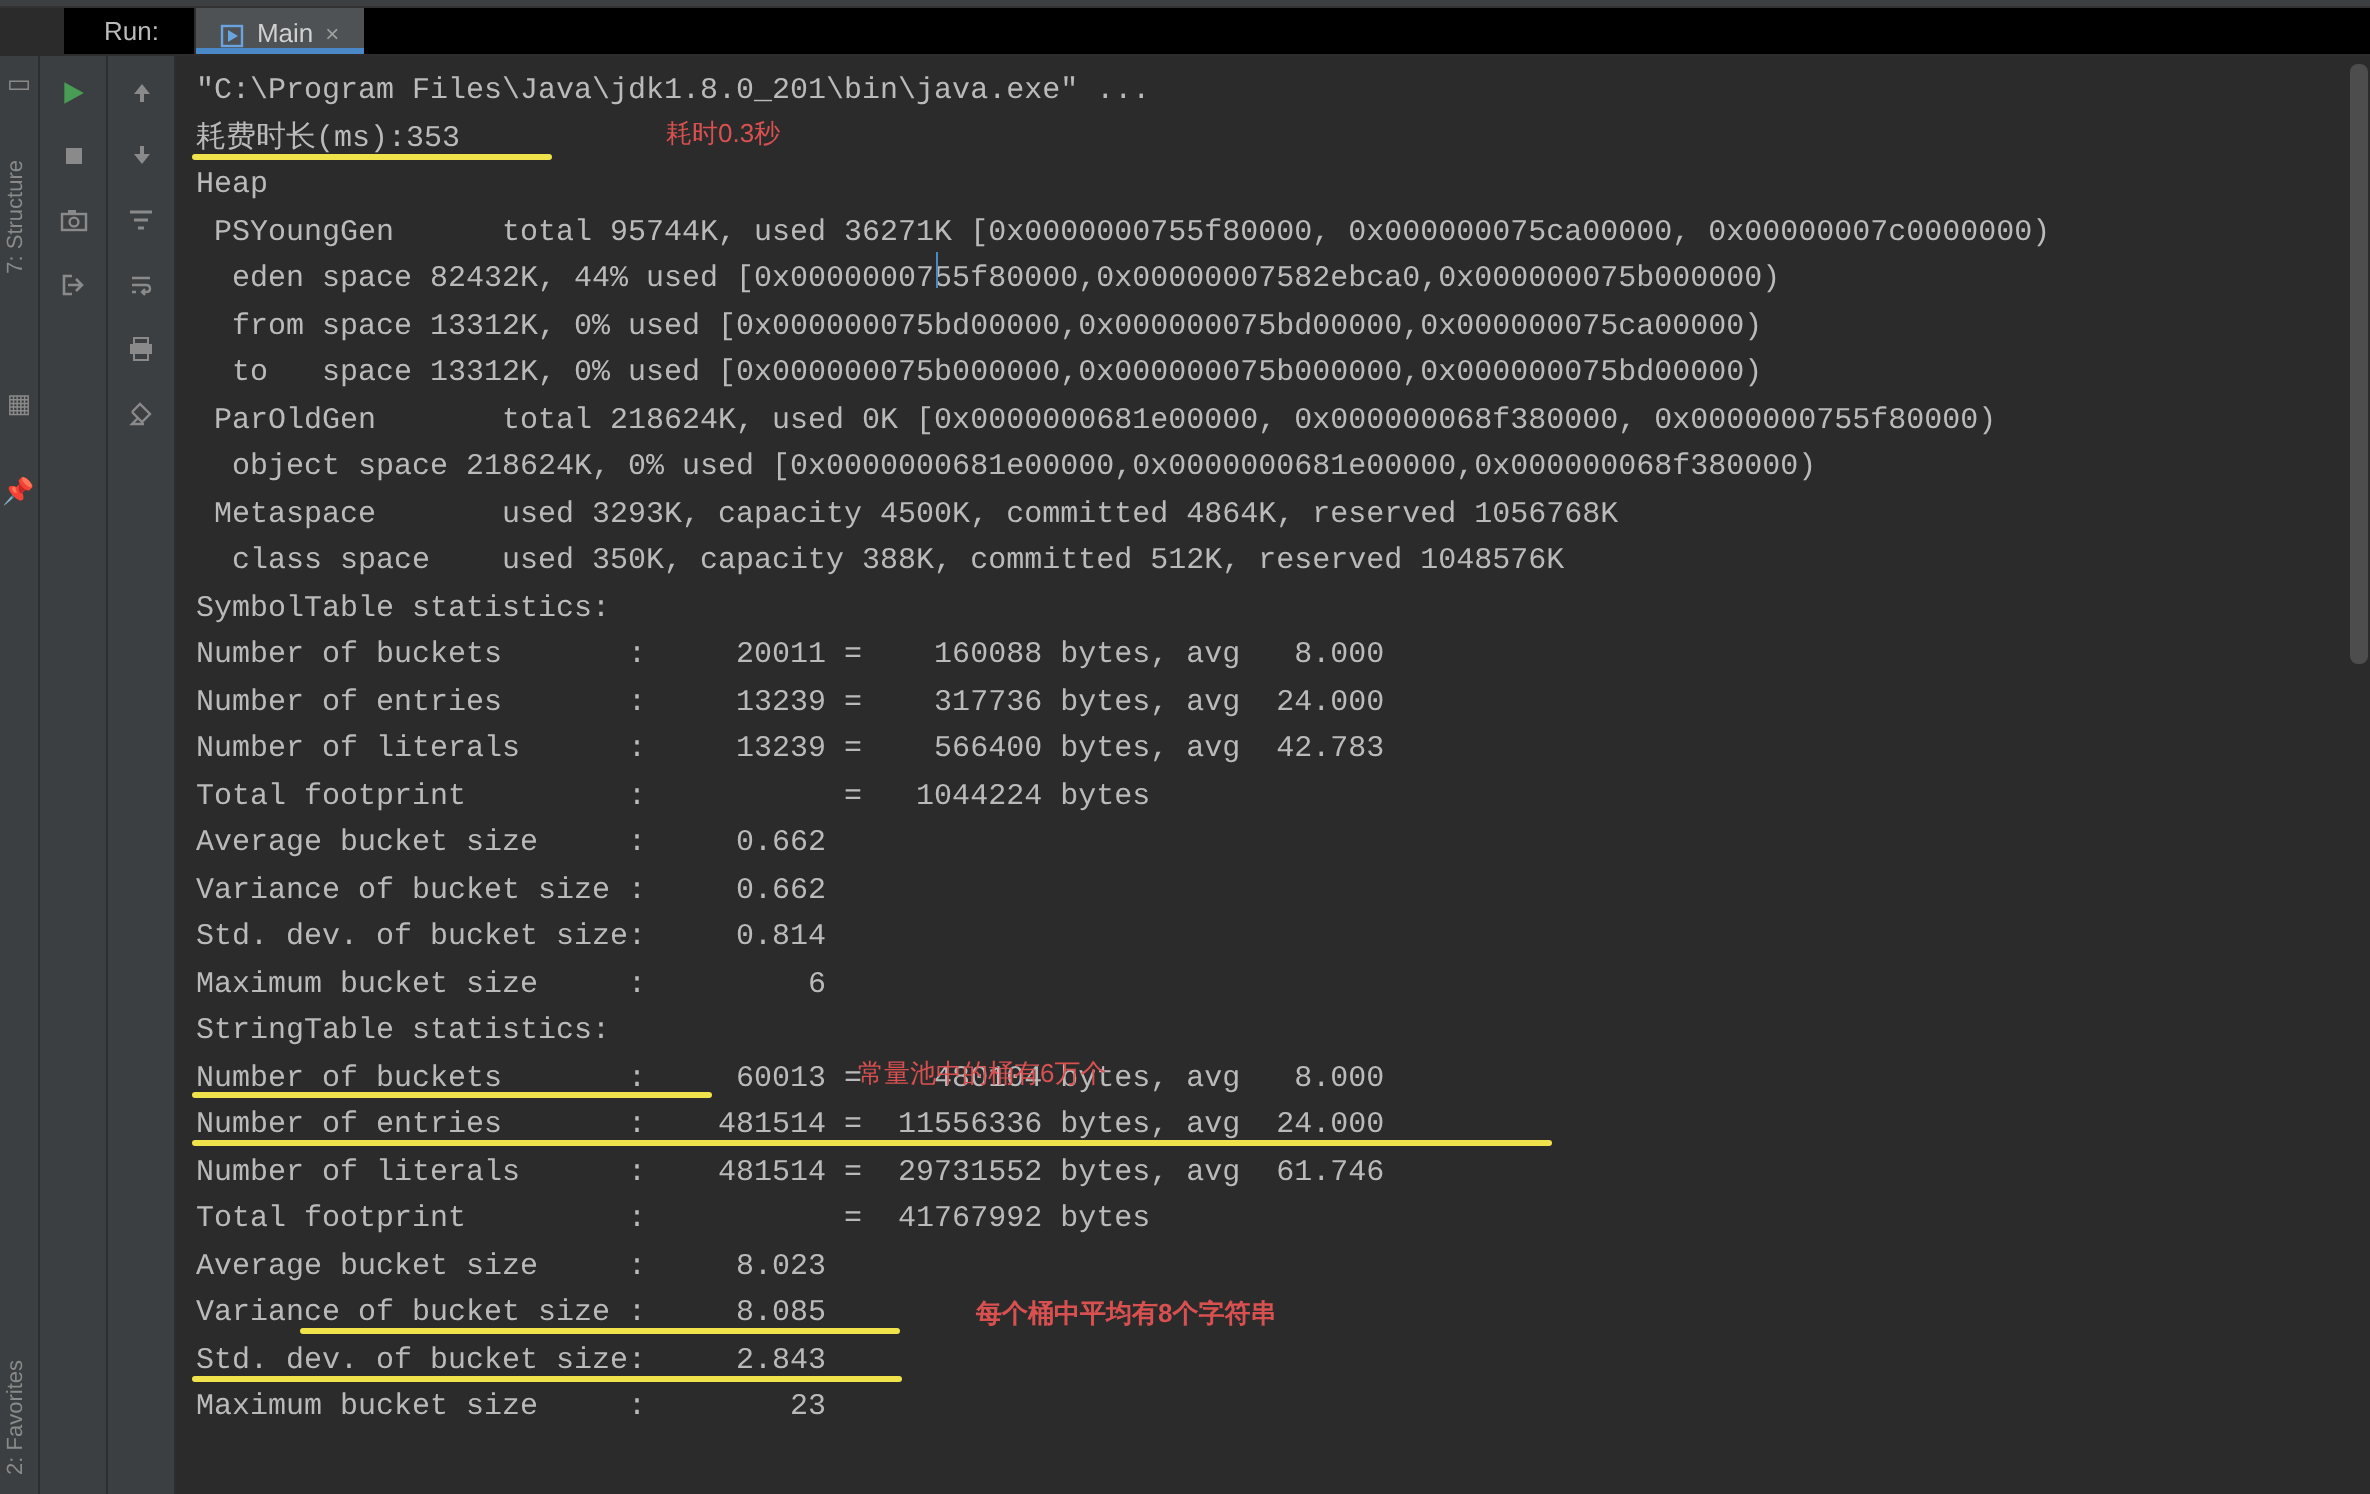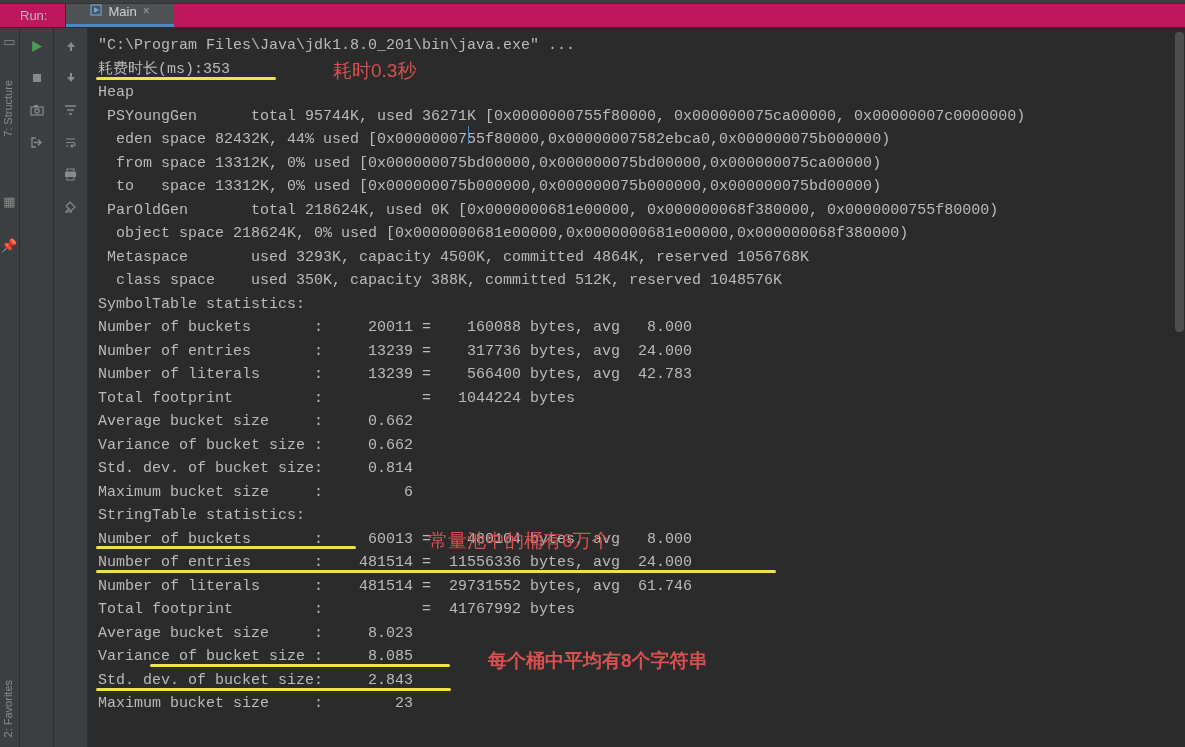--- a/index.html
+++ b/index.html
@@ -1,35 +1,35 @@
 <!DOCTYPE html>
 <html><head>
 <meta charset="utf-8">
 <style>
   * { margin: 0; padding: 0; box-sizing: border-box; }
   html, body { width: 1185px; height: 747px; overflow: hidden; background: #2b2b2b; font-family: "Segoe UI", Arial, sans-serif; font-size: 13px; color: #bbbbbb; }
   .top-bar { height: 4px; background: #3c3f41; border-bottom: 1px solid #323232; }
-  .run-bar { display: flex; align-items: center; height: 24px; background: #be185d; border-bottom: 1px solid #2d2d2d; }
+  .run-bar { display: flex; align-items: center; height: 24px; background: #000000; border-bottom: 1px solid #2d2d2d; margin-left: 32px; }
   .run-label { color: #bbbbbb; padding: 0 8px 0 20px; }
   .tab-container { display: flex; align-items: stretch; height: 100%; margin-left: 10px; border-left: 1px solid #2d2d2d; }
-  .tab { display: flex; align-items: flex-start; gap: 6px; padding: 0 24px; background: #4e5254; border-bottom: 3px solid #4a88c7; color: #d0d0d0; }
+  .tab { display: flex; align-items: flex-end; gap: 6px; padding: 0 12px; background: #4e5254; border-bottom: 3px solid #4a88c7; color: #d0d0d0; }
   .tab .close { color: #a0a0a0; font-size: 12px; }
   .body-row { display: flex; height: calc(100% - 28px); }
   .gutter { width: 20px; background: #3c3f41; border-right: 1px solid #2d2d2d; display: flex; flex-direction: column; align-items: center; padding-top: 6px; gap: 26px; }
   .gutter .icon { width: 14px; height: 14px; display: flex; align-items: center; justify-content: center; color: #8a8a8a; }
   .side-label { position: absolute; left: 2px; writing-mode: vertical-rl; transform: rotate(180deg); color: #8a8a8a; font-size: 11px; }
   .side-label.top { top: 80px; }
   .side-label.bottom { top: 680px; }
   .tool-col { width: 34px; background: #3c3f41; border-right: 1px solid #2d2d2d; display: flex; flex-direction: column; align-items: center; padding-top: 6px; gap: 8px; position: relative; }
   .tool-col2 { width: 34px; background: #3c3f41; border-right: 1px solid #2d2d2d; display: flex; flex-direction: column; align-items: center; padding-top: 6px; gap: 8px; }
   .tool-btn { width: 24px; height: 24px; display: flex; align-items: center; justify-content: center; color: #a0a0a0; cursor: pointer; border-radius: 3px; }
   .console { flex: 1; background: #2b2b2b; padding: 6px 10px 6px 10px; position: relative; overflow: hidden; }
   pre.out { font-family: "Consolas","Courier New",monospace; font-size: 15px; line-height: 23.5px; color: #bababa; white-space: pre; }
   .hl { position: absolute; height: 3px; background: #f0e24b; border-radius: 2px; }
-  .anno { position: absolute; color: #d85050; font-family: "Microsoft YaHei","SimSun",sans-serif; font-size: 19px; }
+  .anno { position: absolute; color: #d85050; font-family: "Microsoft YaHei","SimSun",sans-serif; font-size: 13px; }
   .caret { position: absolute; width: 1px; height: 18px; background: #4a88c7; }
   .play-icon svg { fill: #499c54; }
   .scrollbar-track { position: absolute; right: 0; top: 0; bottom: 0; width: 12px; background: transparent; }
   .scrollbar-thumb { position: absolute; right: 1px; top: 4px; width: 9px; height: 300px; background: #4d4d4d; border-radius: 4px; }
 </style>
 </head>
 <body>
 
 <div class="top-bar"></div>
 

